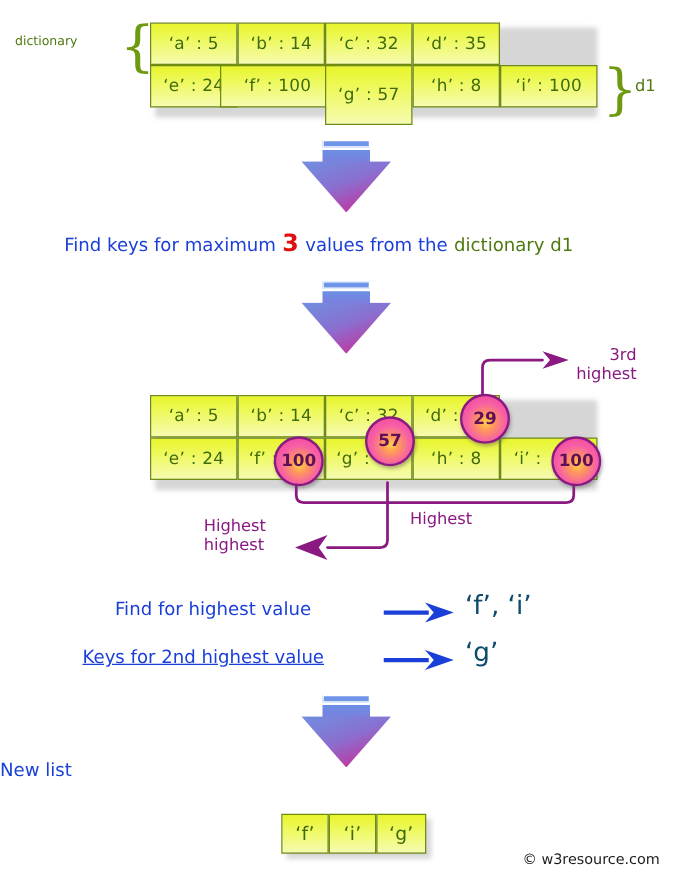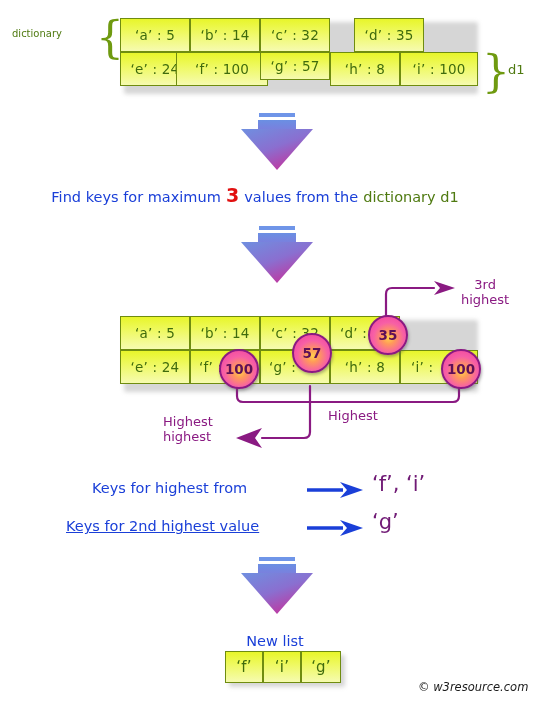--- a/index.html
+++ b/index.html
@@ -50,59 +50,58 @@
   .brace{
     position:absolute;color:#6f9a10;font-size:44px;line-height:44px;
     font-family:"DejaVu Serif","Liberation Serif",serif;font-weight:400;
   }
 
   
   .lbl-green{color:#4f7a11;font-size:10px;white-space:nowrap;}
   .lbl-blue{color:#1a3fd8;font-size:14.5px;white-space:nowrap;}
   .lbl-purple{color:#8a1a82;font-size:13px;white-space:nowrap;line-height:15px;}
   .lbl-red{color:#e11010;font-size:19px;font-weight:600;}
-  .lbl-greenbig{color:#701a75;font-size:21px;white-space:nowrap;}
+  .lbl-greenbig{color:#0c4a6e;font-size:21px;white-space:nowrap;}
 
   
   .pcirc{
     position:absolute;border-radius:50%;
     border:2px solid #8a1a82;
     background:radial-gradient(circle at 52% 58%,#ffd24a 0%,#ff9a5a 22%,#f75fa6 55%,#ef3f9c 100%);
     color:#5e0f58;font-size:13.5px;font-weight:600;
     display:flex;align-items:center;justify-content:center;
     box-shadow:1px 2px 3px rgba(90,90,90,.45);
     z-index:6;
   }
 
   
   svg.conn{position:absolute;overflow:visible;}
 
   
   .footer{
     position:absolute;color:#1b1b1b;font-size:11.5px;white-space:nowrap;
     font-family:"DejaVu Sans","Liberation Sans",sans-serif;
-    font-style:italic;
   }
 </style>
 </head>
 <body>
 
 <div class="abs lbl-green" style="left:12px;top:28px;">dictionary</div>
 <div class="brace" style="left:96px;top:16px;">{</div>
 
 <div class="tblshadow" style="left:124px;top:22px;width:354px;height:72px;"></div>
 
 <div class="cell" style="left:120px;top:18px;width:70px;height:34px;">‘a’ : 5</div>
 <div class="cell" style="left:190px;top:18px;width:70px;height:34px;">‘b’ : 14</div>
 <div class="cell" style="left:260px;top:18px;width:70px;height:34px;">‘c’ : 32</div>
-<div class="cell" style="left:330px;top:18px;width:70px;height:34px;margin-left:24px;">‘d’ : 35</div>
+<div class="cell" style="left:330px;top:18px;width:70px;height:34px;">‘d’ : 35</div>
 
 <div class="cell" style="left:120px;top:52px;width:70px;height:34px;">‘e’ : 24</div>
 <div class="cell" style="left:176px;top:52px;width:92px;height:34px;">‘f’ : 100</div>
-<div class="cell" style="left:260px;top:52px;width:70px;height:28px;">‘g’ : 57</div>
+<div class="cell" style="left:260px;top:52px;width:70px;height:48px;">‘g’ : 57</div>
 <div class="cell" style="left:330px;top:52px;width:70px;height:34px;">‘h’ : 8</div>
 <div class="cell" style="left:400px;top:52px;width:78px;height:34px;">‘i’ : 100</div>
 
 <div class="brace" style="left:482px;top:50px;">}</div>
 <div class="abs lbl-green" style="left:508px;top:62px;font-size:13px;">d1</div>
 
 <div class="bigarrow" style="left:241px;top:112px;">
   <div class="bar"></div>
     <div class="body"></div>
     <div class="head"></div>
@@ -127,49 +126,49 @@
 <div class="cell" style="left:190px;top:316px;width:70px;height:34px;">‘b’ : 14</div>
 <div class="cell" style="left:260px;top:316px;width:70px;height:34px;">‘c’ : 32</div>
 <div class="cell" style="left:330px;top:316px;width:70px;height:34px;justify-content:flex-start;padding-left:9px;">‘d’ :</div>
 
 <div class="cell" style="left:120px;top:350px;width:70px;height:34px;">‘e’ : 24</div>
 <div class="cell" style="left:190px;top:350px;width:70px;height:34px;justify-content:flex-start;padding-left:8px;">‘f’ :</div>
 <div class="cell" style="left:260px;top:350px;width:70px;height:34px;justify-content:flex-start;padding-left:8px;">‘g’ :</div>
 <div class="cell" style="left:330px;top:350px;width:70px;height:34px;">‘h’ : 8</div>
 <div class="cell" style="left:400px;top:350px;width:78px;height:34px;justify-content:flex-start;padding-left:10px;">‘i’ :</div>
 
-<div class="pcirc" style="left:368px;top:315px;width:36px;height:36px;">35</div>
+<div class="pcirc" style="left:368px;top:315px;width:36px;height:36px;">29</div>
 <div class="pcirc" style="left:219px;top:349px;width:36px;height:36px;">100</div>
 <div class="pcirc" style="left:292px;top:333px;width:36px;height:36px;">57</div>
 <div class="pcirc" style="left:441px;top:349px;width:36px;height:36px;">100</div>
 
 <svg class="conn" style="left:0;top:0;width:555px;height:709px;z-index:5;pointer-events:none;">
   <path d="M386,316 L386,294 Q386,288 392,288 L434,288" fill="none" stroke="#8a1a82" stroke-width="2.2" stroke-linecap="round"></path>
   <path d="M434,281 L455,288 L434,295 L440,288 Z" fill="#8a1a82"></path>
 </svg>
-<div class="abs lbl-purple" style="left:461px;top:277px;text-align:center;">
+<div class="abs lbl-purple" style="left:461px;top:277px;text-align:right;">
   <div>3rd</div>
   <div>highest</div>
 </div>
 
 <svg class="conn" style="left:0;top:0;width:555px;height:709px;z-index:5;pointer-events:none;">
 
   <path d="M237,386 L237,396 Q237,402 243,402 L453,402 Q459,402 459,396 L459,386" fill="none" stroke="#8a1a82" stroke-width="2.2" stroke-linecap="round"></path>
 
   <path d="M310,386 L310,432 Q310,438 304,438 L262,438" fill="none" stroke="#8a1a82" stroke-width="2.2" stroke-linecap="round"></path>
   <path d="M262,428 L236,438 L262,448 L255,438 Z" fill="#8a1a82"></path>
 </svg>
 <div class="abs lbl-purple" style="left:328px;top:408px;">Highest</div>
 <div class="abs lbl-purple" style="left:163px;top:414px;text-align:left;">
   <div>Highest</div>
   <div>highest</div>
 </div>
 
 <div class="abs" style="left:0;top:478px;width:555px;">
-  <div class="abs lbl-blue" style="left:92px;top:2px;">Keys for highest from</div>
+  <div class="abs lbl-blue" style="left:92px;top:2px;">Find for highest value</div>
   <svg class="conn" style="left:307px;top:3px;width:60px;height:20px;">
     <path d="M0,9 L36,9" stroke="#1a3fd8" stroke-width="3.4" stroke-linecap="butt"></path>
     <path d="M33,1 L56,9 L33,17 L40,9 Z" fill="#1a3fd8"></path>
   </svg>
   <div class="abs lbl-greenbig" style="left:372px;top:-6px;">‘f’, ‘i’</div>
 </div>
 
 <div class="abs" style="left:0;top:516px;width:555px;">
   <div class="abs lbl-blue" style="left:66px;top:2px;text-decoration:underline;">Keys for 2nd highest value</div>
   <svg class="conn" style="left:307px;top:3px;width:60px;height:20px;">
@@ -178,20 +177,20 @@
   </svg>
   <div class="abs lbl-greenbig" style="left:372px;top:-6px;">‘g’</div>
 </div>
 
 <div class="bigarrow" style="left:241px;top:556px;">
   <div class="bar"></div>
     <div class="body"></div>
     <div class="head"></div>
 </div>
 
-<div class="abs lbl-blue" style="left:0;top:633px;width:550px;text-align:center;">New list</div>
+<div class="abs lbl-blue" style="left:0;top:609px;width:550px;">New list</div>
 
 <div class="tblshadow" style="left:229px;top:655px;width:116px;height:32px;"></div>
 <div class="cell" style="left:225px;top:651px;width:38px;height:32px;font-size:15px;">‘f’</div>
 <div class="cell" style="left:263px;top:651px;width:38px;height:32px;font-size:15px;">‘i’</div>
 <div class="cell" style="left:301px;top:651px;width:40px;height:32px;font-size:15px;">‘g’</div>
 
 <div class="footer" style="left:418px;top:680px;">© w3resource.com</div>
 
 </body></html>

